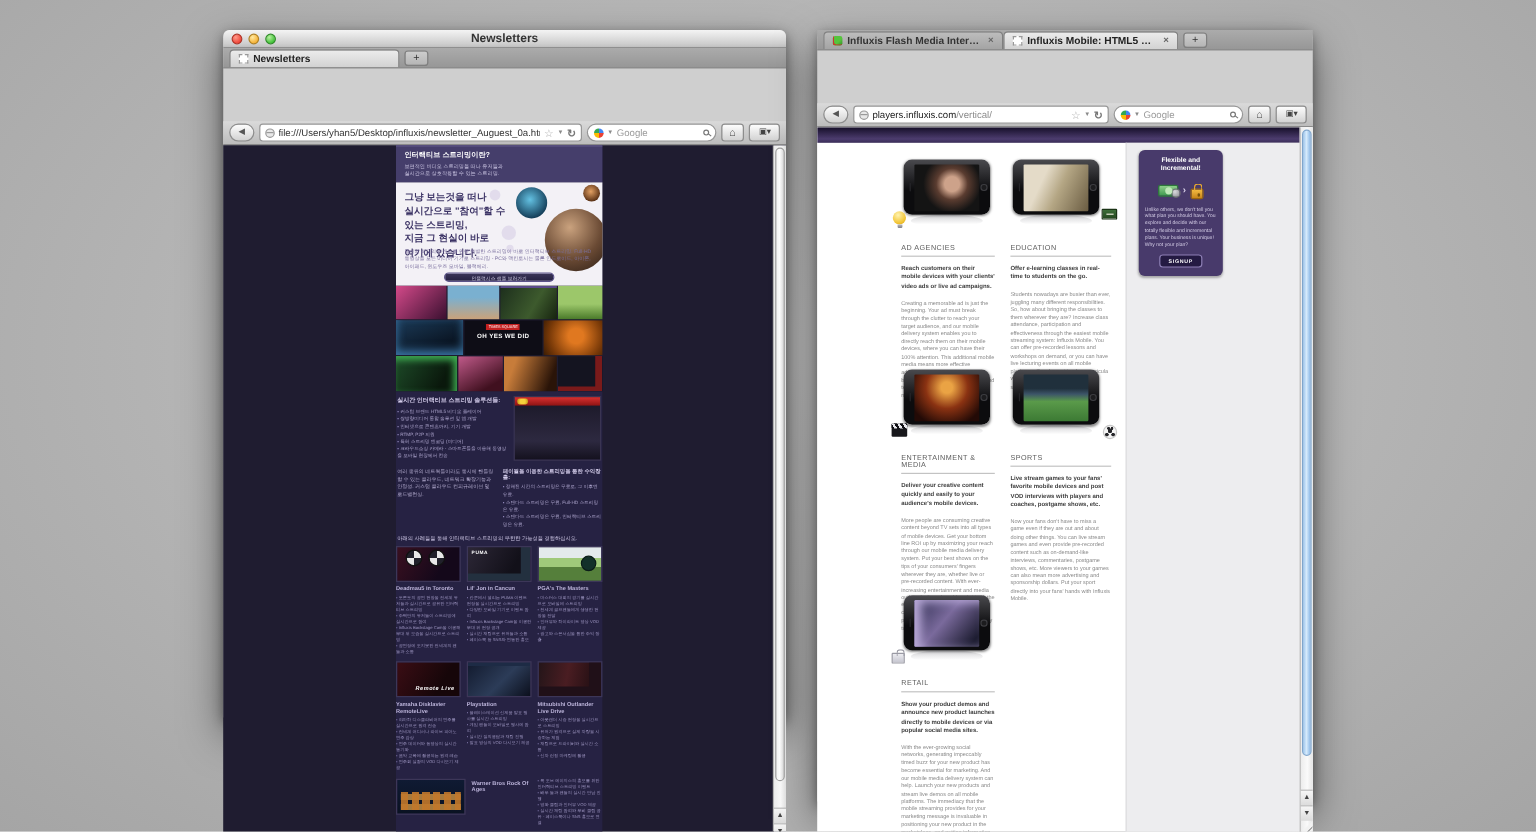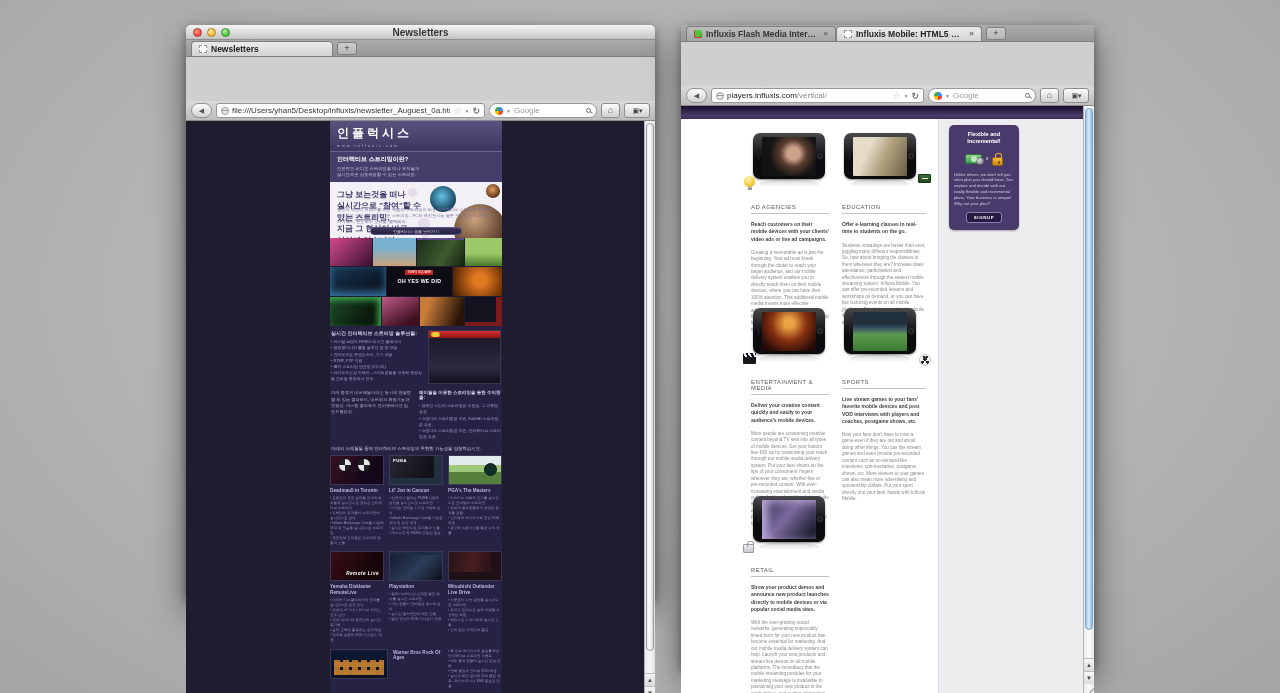--- a/index.html
+++ b/index.html
@@ -269,24 +269,20 @@
       <span class="gorb"></span>
       <span class="tiny-caret">▼</span>
       <span class="search-label">Google</span>
       <span class="mag"></span>
     </div>
     <div class="sq-btn home-btn"></div>
     <div class="sq-btn panel-btn"></div>
   </div>
   <div class="win-content nl-content" style="height:591px;">
     <div class="nl-col">
-      <div class="nl-header">
-        <div class="nl-brand">인플럭시스</div>
-        <div class="nl-brand-sub">www.influxis.com</div>
-      </div>
       <div class="nl-intro">
         <div class="nl-intro-title">인터랙티브 스트리밍이란?</div>
         <div class="nl-intro-text">보편적인 비디오 스트리밍을 떠나 유저들과
 실시간으로 상호작용할 수 있는 스트리밍.</div>
       </div>
       <div class="nl-hero">
         <span class="bub" style="left:78px;top:6px;width:9px;height:9px;"></span>
         <span class="bub" style="left:92px;top:52px;width:6px;height:6px;"></span>
         <span class="bub" style="right:72px;top:36px;width:12px;height:12px;"></span>
         <span class="bub" style="right:20px;bottom:24px;width:8px;height:8px;"></span>

